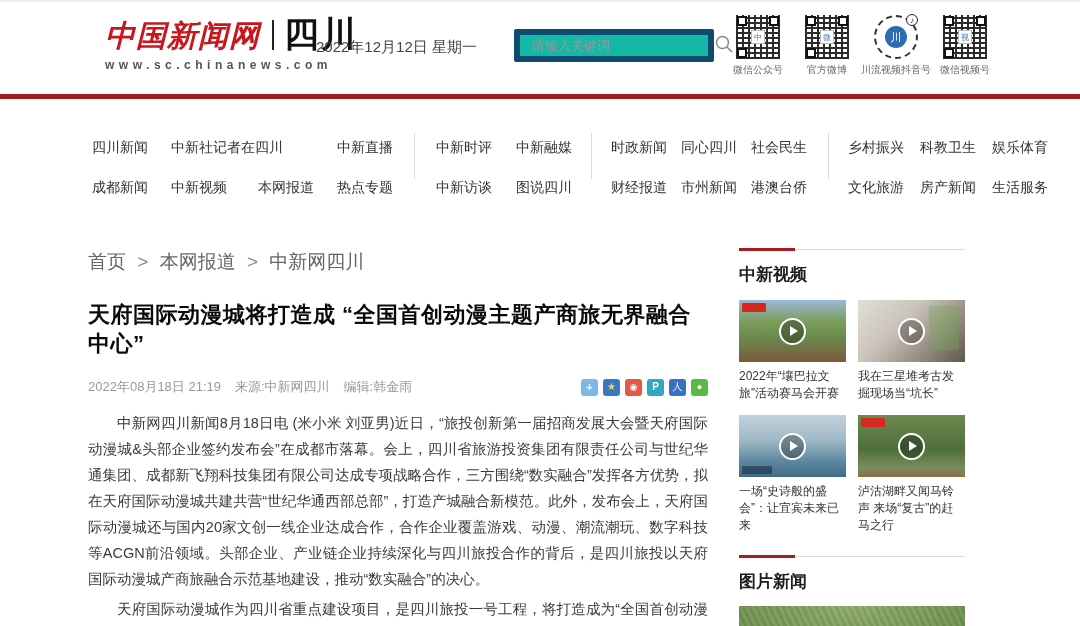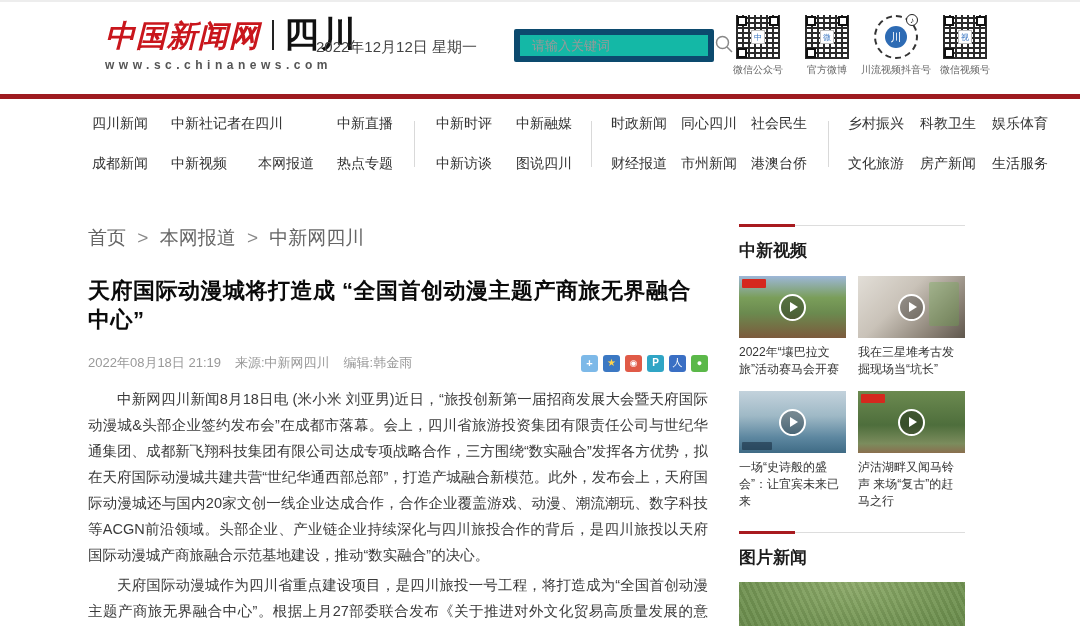--- a/index.html
+++ b/index.html
@@ -34,21 +34,21 @@
   .qr-box .center-logo { position:absolute; left:50%; top:50%; width:14px; height:14px; transform:translate(-50%,-50%); background:#fff; border:1px solid #bbb; display:flex; align-items:center; justify-content:center; font-size:8px; color:#3b78c3; }
   .qr-round { width:44px; height:44px; border-radius:50%; border:2px dashed #333; background:#fff; position:relative; }
   .qr-round .blue-core { position:absolute; left:50%; top:50%; transform:translate(-50%,-50%); width:22px; height:22px; border-radius:50%; background:#2d6bb4; color:#fff; font-size:11px; display:flex; align-items:center; justify-content:center; }
   .qr-round .note { position:absolute; right:-2px; top:-3px; width:12px; height:12px; border-radius:50%; background:#fff; border:1.5px solid #222; font-size:8px; display:flex; align-items:center; justify-content:center; color:#111; }
   .qr-label { margin-top:4px; font-size:10px; color:#666; white-space:nowrap; }
 
   .red-bar { height:5px; background:#9e1b20; }
 
   
   .nav { display:flex; align-items:center; padding:16px 0 14px 92px; background:#fff; }
-  .nav-group { display:grid; row-gap:22px; font-size:14px; color:#333; }
+  .nav-group { display:grid; row-gap:22px; font-size:14px; color:#333;margin-top:24px; }
   .nav-item { white-space:nowrap; cursor:pointer; color:#333; }
   .g1 { grid-template-columns:58px 66px 58px 58px; column-gap:21px; }
   .g1 .sp2 { grid-column:2 / span 2; }
   .g2 { grid-template-columns:58px 58px; column-gap:22px;text-align:right; }
   .g3 { grid-template-columns:58px 58px 58px; column-gap:12px; }
   .g4 { grid-template-columns:58px 58px 58px; column-gap:14px; }
   .nav-sep { width:1px; height:46px; background:#d9d9d9; margin:0 19px; align-self:center; }
 
   
   .content { display:flex; padding:38px 0 0 88px; }

